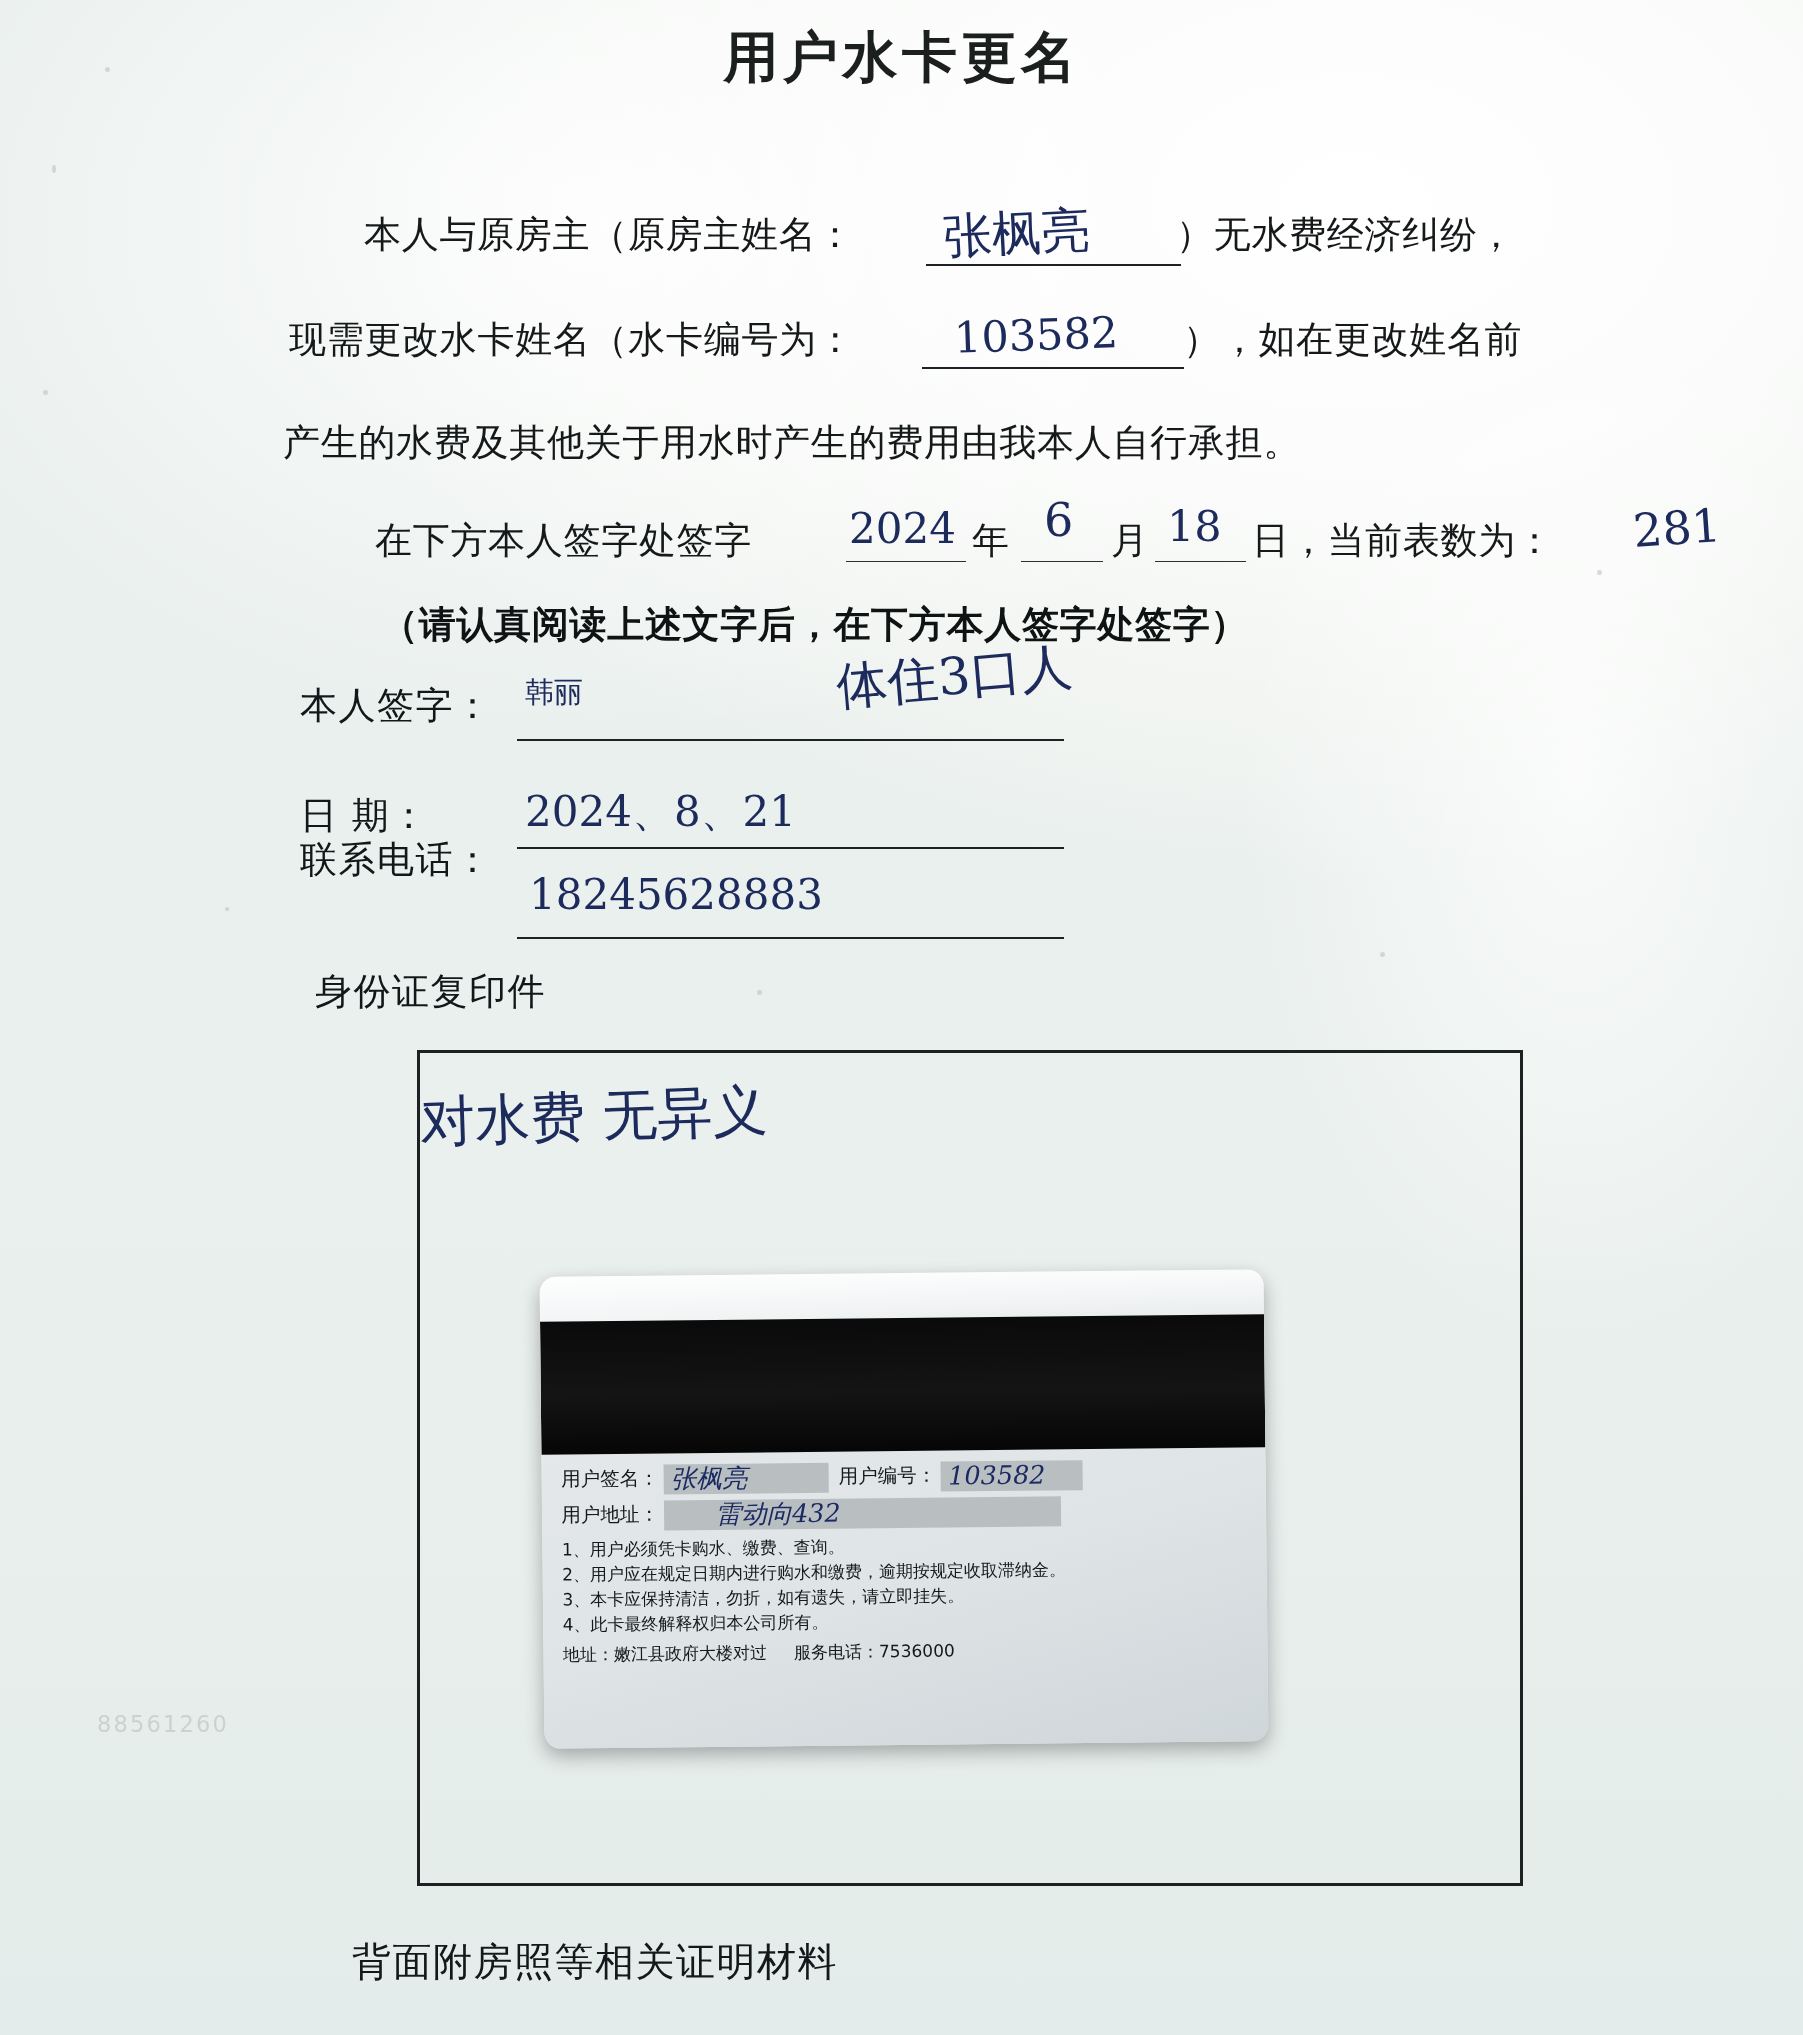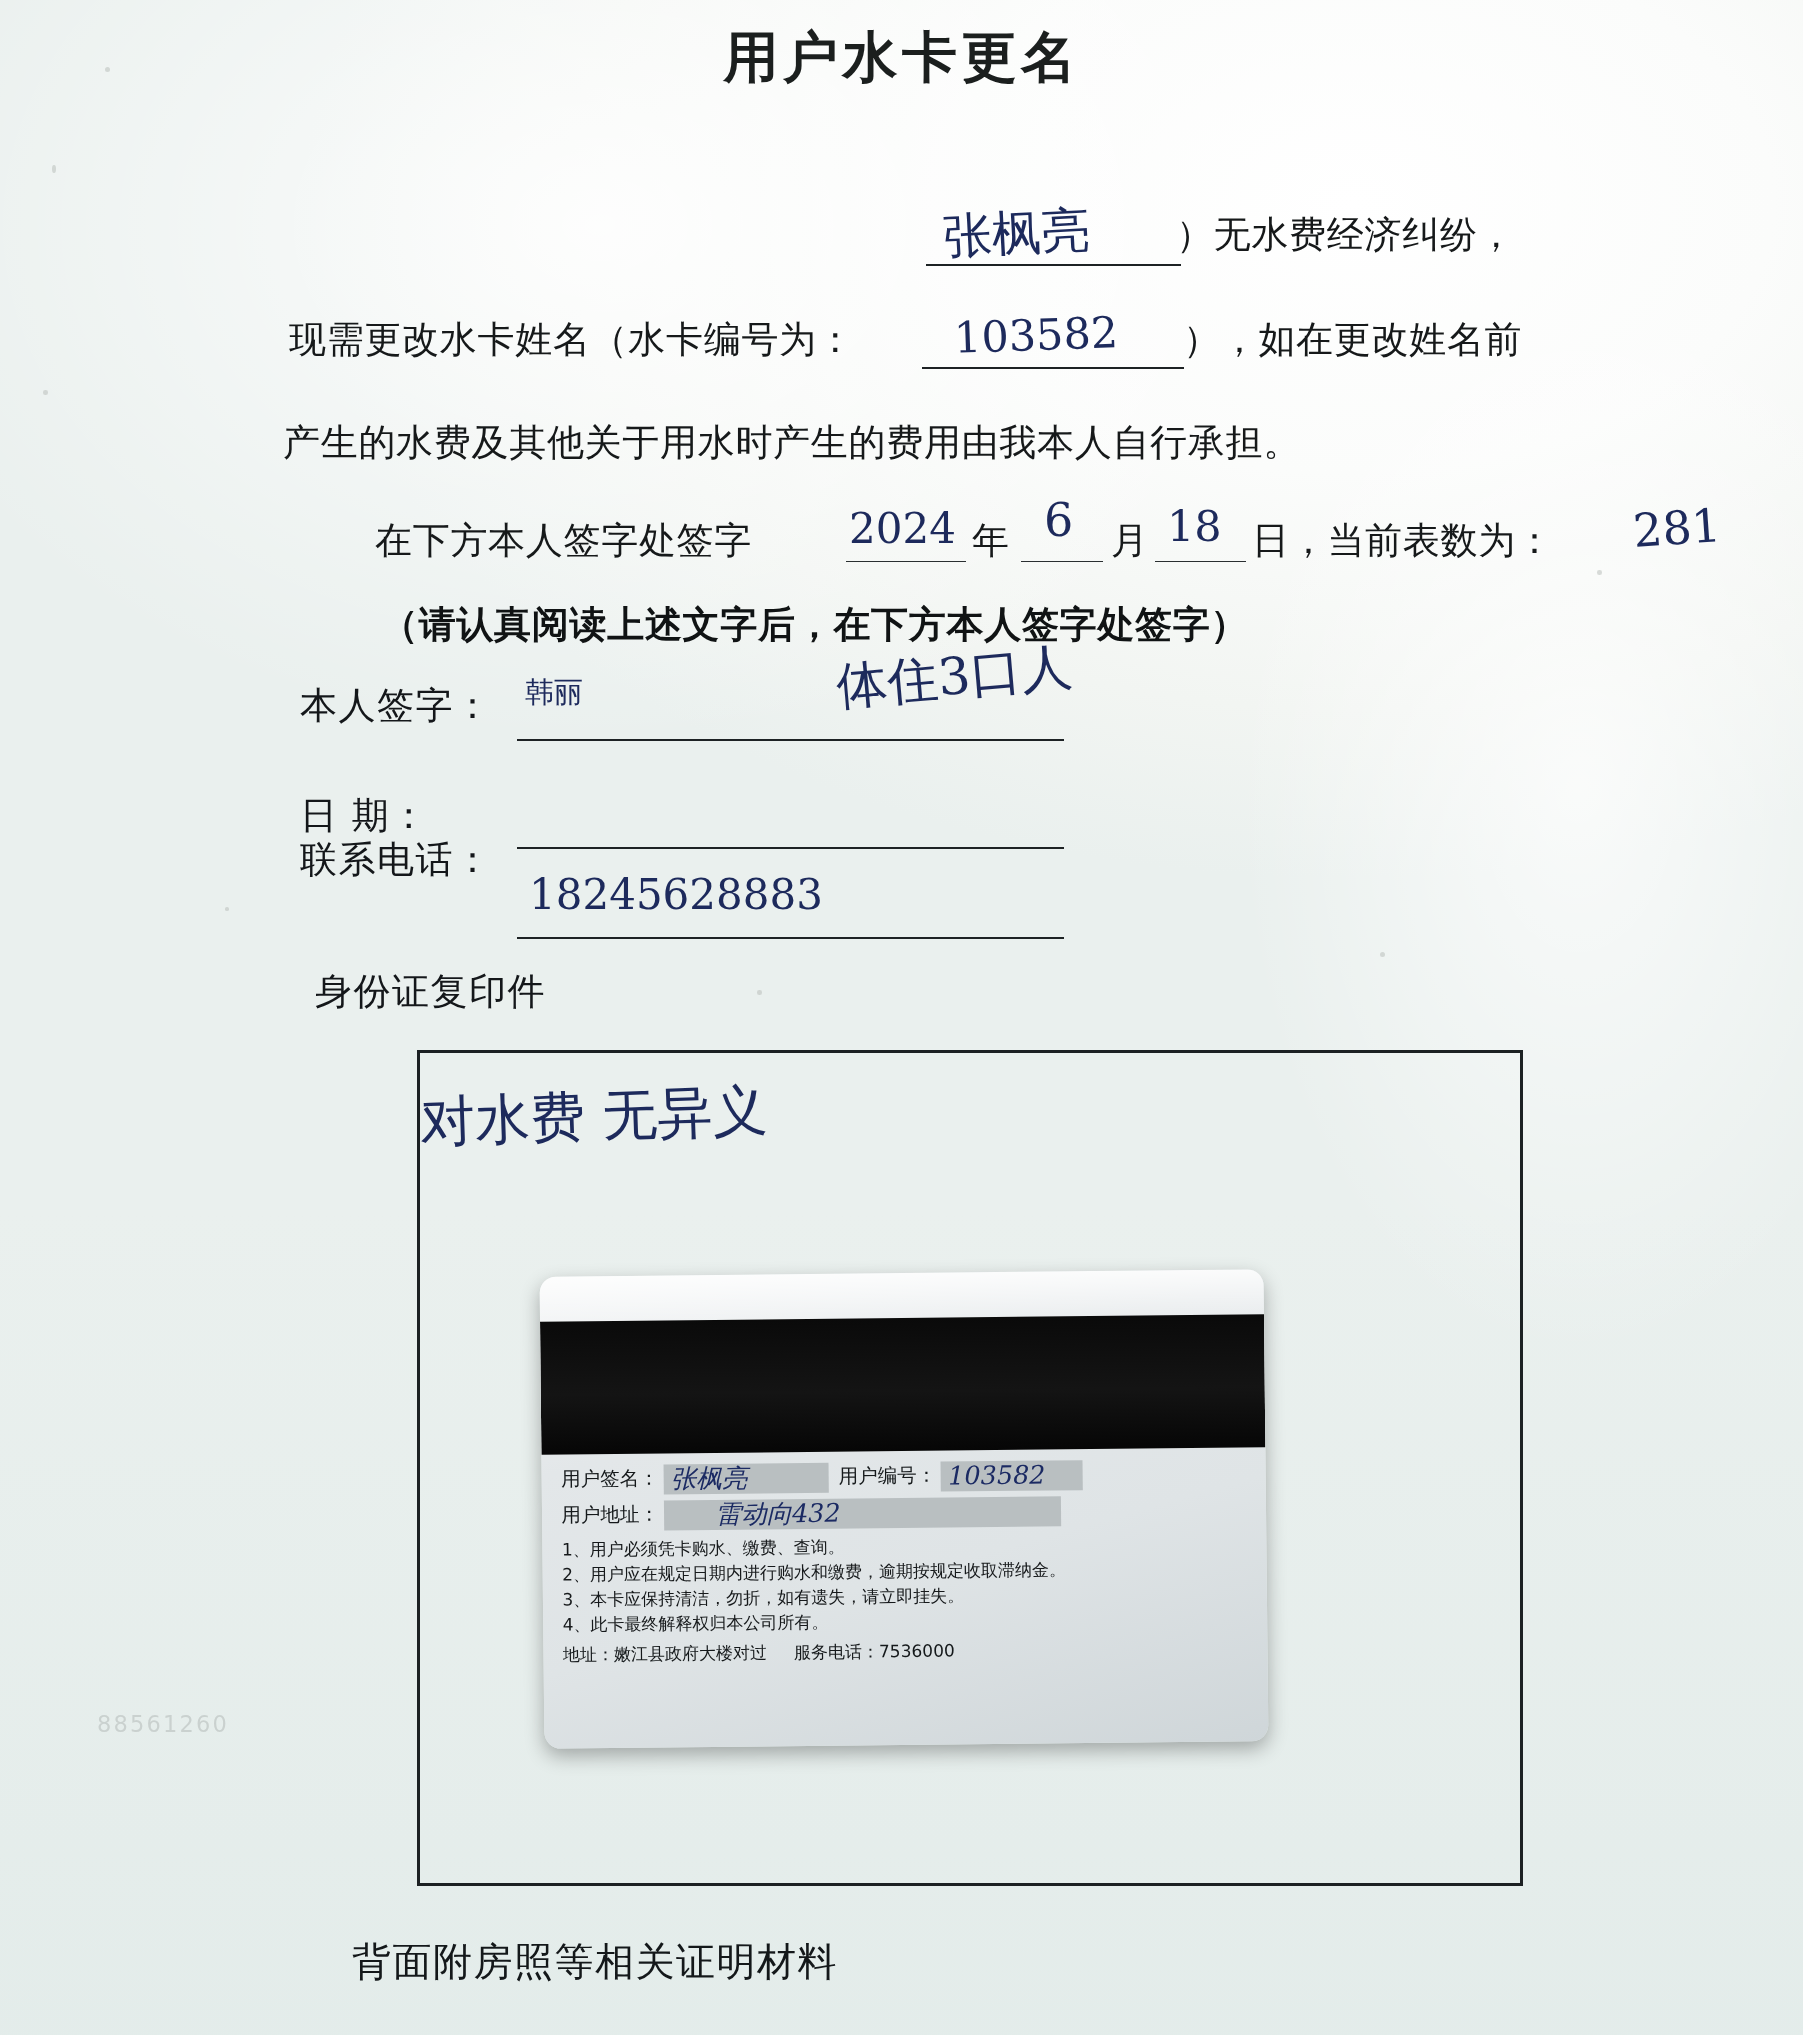--- a/index.html
+++ b/index.html
@@ -235,20 +235,21 @@
   <div class="speck" style="left:105px; top:67px; width:5.2px; height:5.2px;"></div>
   <div class="speck" style="left:52px; top:165px; width:3.7px; height:8.2px;"></div>
   <div class="speck" style="left:43px; top:390px; width:4.5px; height:4.5px;"></div>
   <div class="speck" style="left:225px; top:907px; width:3.7px; height:3.7px;"></div>
   <div class="speck" style="left:757px; top:990px; width:4.5px; height:4.5px;"></div>
   <div class="speck" style="left:1380px; top:952px; width:5.2px; height:5.2px;"></div>
   <div class="speck" style="left:1597px; top:570px; width:4.5px; height:4.5px;"></div>
 
   <div class="title">用户水卡更名</div>
 
+  <div class="para" style="left:364px; top:210px;">本人与原房主（原房主姓名：</div>
   <div class="rule" style="left:926px; top:264px; width:255px;"></div>
   <div class="hand big" style="left:943px; top:201px; transform:rotate(-3deg); font-size:49px;">张枫亮</div>
   <div class="para" style="left:1176px; top:210px;">）无水费经济纠纷，</div>
 
   <div class="para" style="left:289px; top:315px;">现需更改水卡姓名（水卡编号为：</div>
   <div class="rule" style="left:922px; top:367px; width:262px;"></div>
   <div class="hand" style="left:954px; top:310px; font-size:43px; transform:rotate(-2deg);">103582</div>
   <div class="para" style="left:283px; top:418px;">产生的水费及其他关于用水时产生的费用由我本人自行承担。</div>
 
   <div class="para" style="left:1183px; top:315px;">），如在更改姓名前</div>
@@ -268,20 +269,21 @@
   <div class="bold-note" style="left:381px; top:600px;">（请认真阅读上述文字后，在下方本人签字处签字）</div>
 
   <div class="hand" style="left:836px; top:643px; font-size:51px; transform:rotate(-5deg);">体住3口人</div>
 
   <div class="field-label" style="left:300px; top:681px;">本人签字：</div>
   <div class="rule" style="left:517px; top:739px; width:547px;"></div>
   <div class="hand" style="left:525px; top:673px; font-size:29px;">韩丽</div>
 
   <div class="field-label" style="left:300px; top:791px;">日      期：</div>
   <div class="rule" style="left:517px; top:847px; width:547px;"></div>
+  <div class="hand" style="left:525px; top:784px; font-size:42px;">2024、8、21</div>
 
   <div class="field-label" style="left:300px; top:835px;">联系电话：</div>
   <div class="rule" style="left:517px; top:937px; width:547px;"></div>
   <div class="hand" style="left:529px; top:870px; font-size:42px;">18245628883</div>
 
   <div class="field-label" style="left:315px; top:967px;">身份证复印件</div>
 
   <div class="copy-box"></div>
 
   <div class="hand" style="left:420px; top:1080px; font-size:55px; transform:rotate(-2deg);">对水费 无异义</div>

